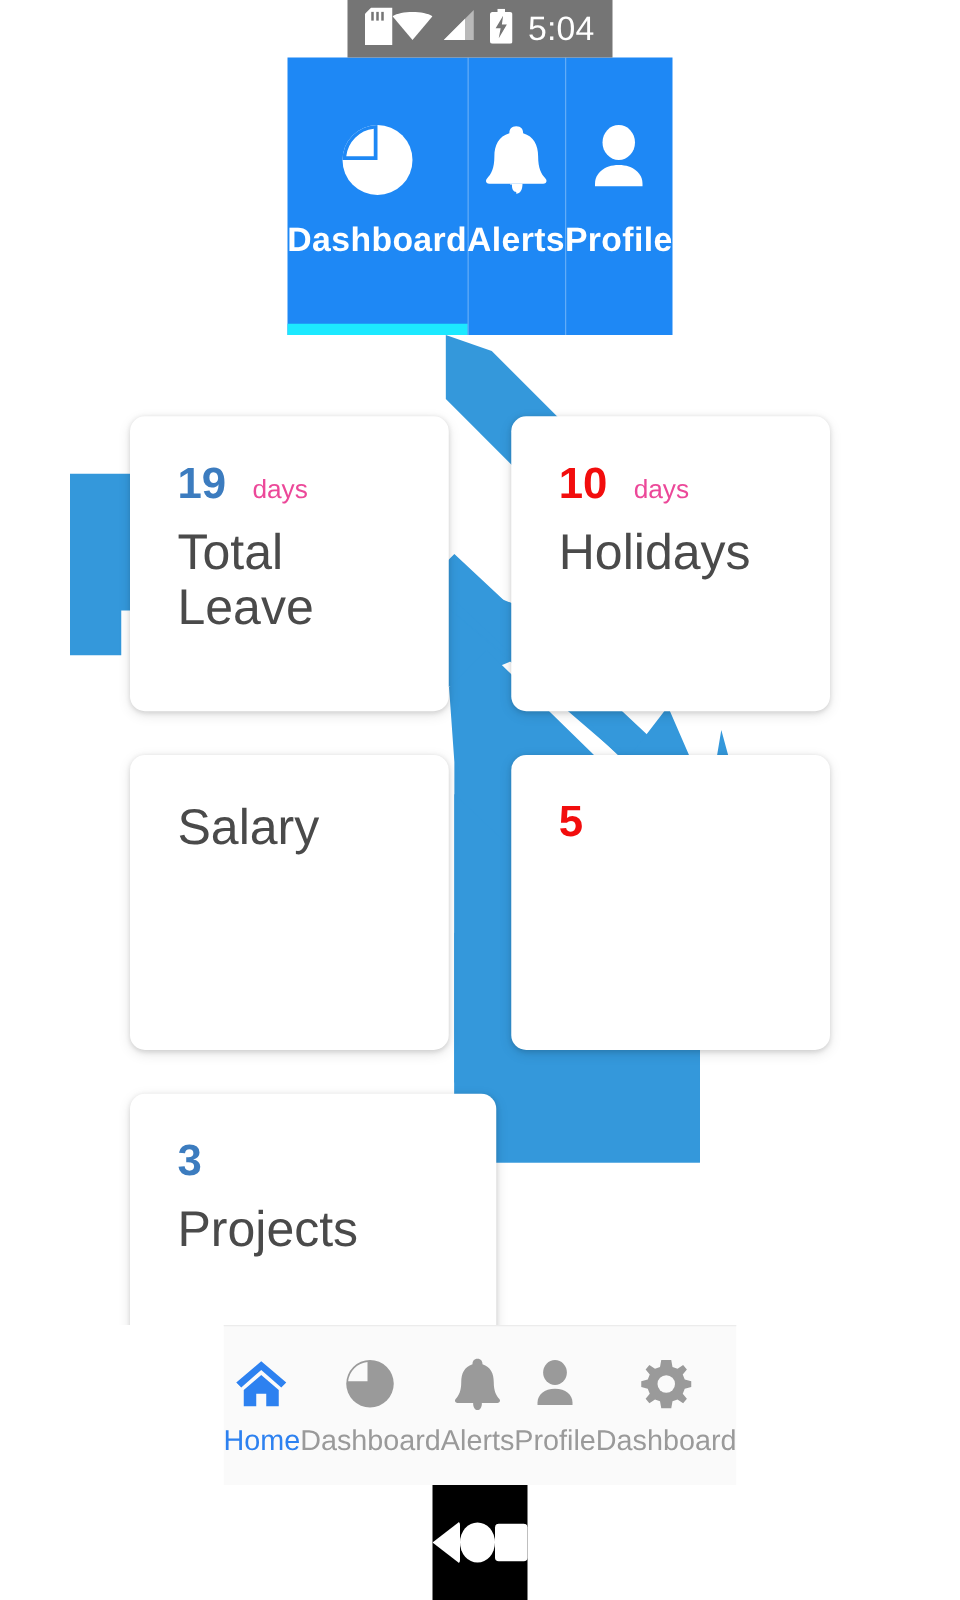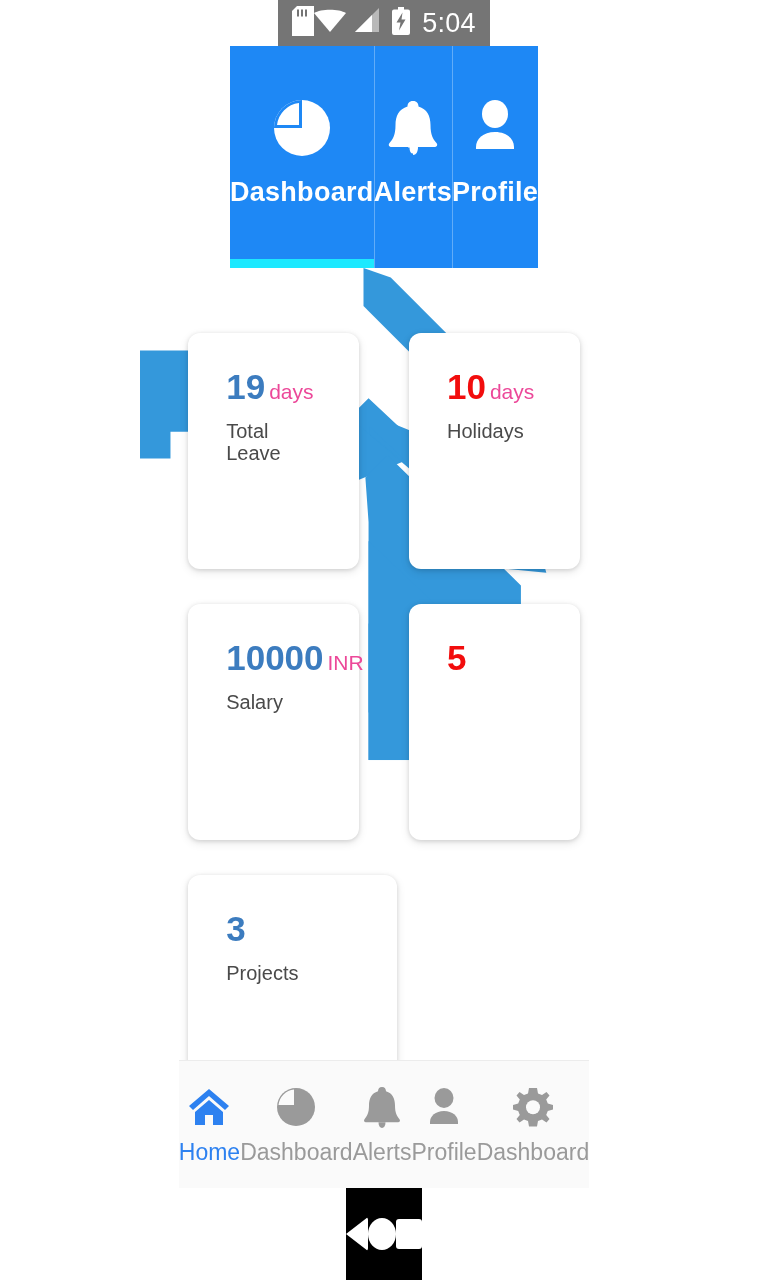--- a/index.html
+++ b/index.html
@@ -114,38 +114,38 @@
     border-radius: 12px;
     box-shadow: 0 1px 4px rgba(0,0,0,0.13), 0 3px 10px rgba(0,0,0,0.10);
     padding: 36px 38px 30px 38px;
     height: 236px;
     cursor: pointer;
   }
   .card.tall { height: 232px; }
   .card-metric {
     display: flex;
     align-items: baseline;
-    gap: 4px;
+    gap: 21px;
     margin-bottom: 16px;
     white-space: nowrap;
   }
   .card-value {
     font-size: 35px;
     font-weight: bold;
     line-height: 1;
   }
   .card-value.blue { color: #3c7cbf; }
   .card-value.red  { color: #f20d0d; }
   .card-unit {
     font-size: 21px;
     color: #ec4899;
     font-weight: 400;
   }
   .card-label {
-    font-size: 20px;
+    font-size: 40px;
     color: #4a4a4a;
     font-weight: 400;
     line-height: 1.1;
   }
 
   
   .bottom-nav {
     flex: 0 0 auto;
     height: 128px;
     background: #fafafa;
@@ -303,24 +303,20 @@
           <div class="card-metric">
             <span class="card-value red">10</span>
             <span class="card-unit">days</span>
           </div>
           <div class="card-label">Holidays</div>
         </div>
       </div>
 
       <div class="card-row">
         <div class="card">
-          <div class="card-metric">
-            <span class="card-value blue">10000</span>
-            <span class="card-unit">INR</span>
-          </div>
           <div class="card-label">Salary</div>
         </div>
 
         <div class="card">
           <div class="card-metric">
             <span class="card-value red">5</span>
             <span class="card-unit"></span>
           </div>
         </div>
       </div>

